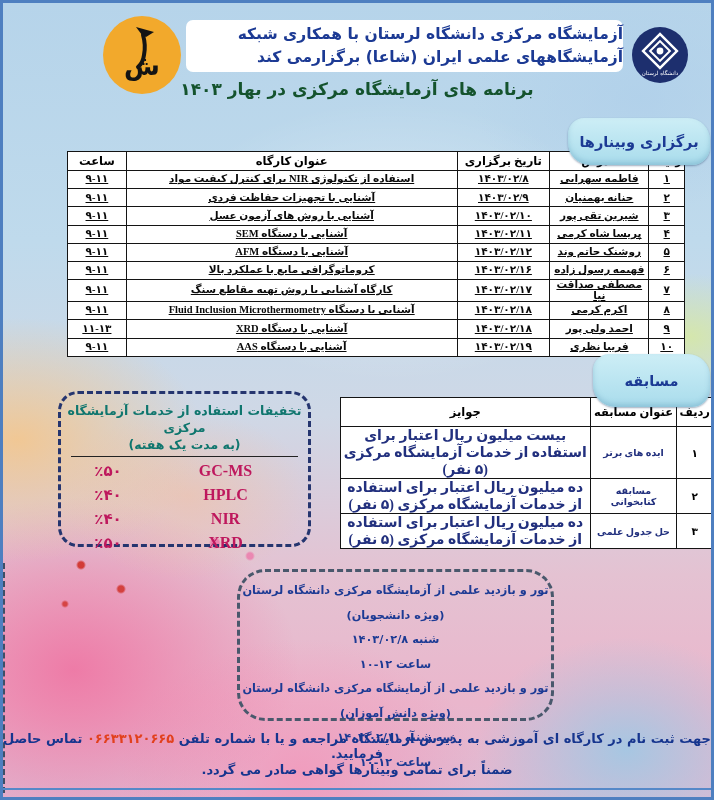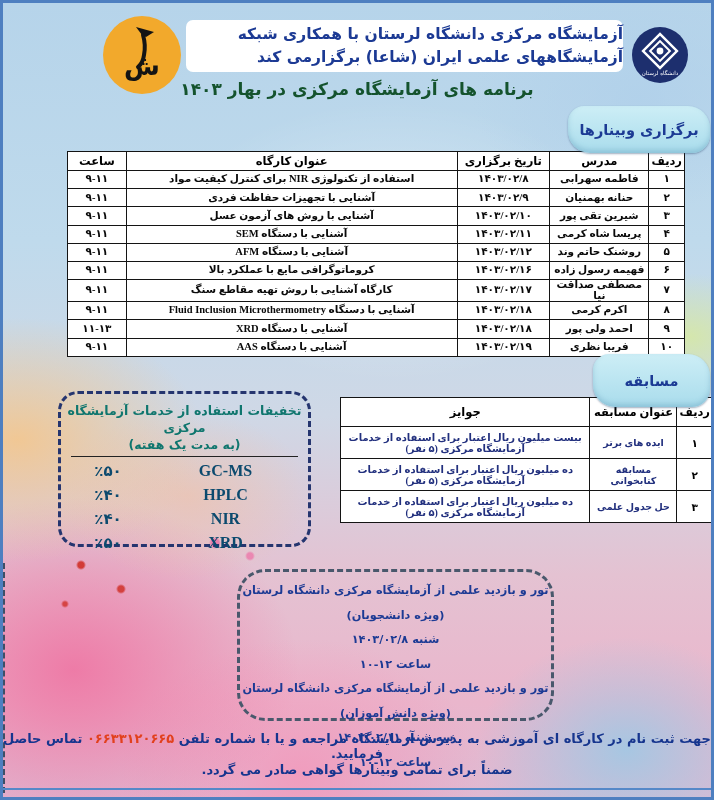--- a/index.html
+++ b/index.html
@@ -45,50 +45,50 @@
     position:absolute;left:0;top:76px;width:100%;text-align:center;z-index:1;
     font-size:17px;font-weight:bold;color:#14532d;
   }
   
   .badge{
     position:absolute;z-index:2;background:linear-gradient(180deg,#cdeef6,#a9dcec);
     border-radius:16px 22px 18px 22px;box-shadow:0 1px 2px rgba(40,70,110,.45), inset 0 -3px 5px rgba(90,150,180,.35);
     display:flex;align-items:center;justify-content:center;
     font-weight:bold;color:#1c3a94;
   }
-  .badge.webinars{left:565px;top:103px;width:142px;height:47px;font-size:14.5px;}
+  .badge.webinars{left:565px;top:115px;width:142px;height:47px;font-size:14.5px;}
   .badge.contest{left:590px;top:351px;width:117px;height:53px;font-size:14.5px;}
   
   table{border-collapse:collapse;background:#ffffff;z-index:1;}
   th,td{border:1px solid #141414;padding:0 2px;text-align:center;vertical-align:middle;}
   .webinar-table{
     position:absolute;left:64px;top:148px;width:618px;
     font-family:"Liberation Serif","DejaVu Sans",serif;
   }
   .webinar-table th{font-size:11.5px;font-weight:bold;color:#000;height:18px;}
-  .webinar-table td{font-size:10.5px;font-weight:bold;color:#0a0a0a;height:17.2px;line-height:1;}
+  .webinar-table td{font-size:10.5px;font-weight:bold;color:#0a0a0a;height:17.2px;line-height:1;text-decoration:underline;}
   .comp-table{
     position:absolute;left:337px;top:394px;width:373px;
     font-family:"Liberation Serif","DejaVu Sans",serif;
   }
   .comp-table th{font-size:11.5px;font-weight:bold;color:#000;height:28px;}
   .comp-table td{height:31px;font-weight:bold;}
   .comp-table td.comp-rank{font-size:10.5px;color:#000;}
   .comp-table td.comp-title{font-size:9.5px;color:#22307e;}
-  .comp-table td.comp-prize{font-size:10px;color:#22307e;margin-top:18px;}
+  .comp-table td.comp-prize{font-size:14px;color:#22307e;margin-top:18px;}
   
   .discount-box{
     position:absolute;left:55px;top:388px;width:253px;height:156px;z-index:1;
     border:3px dashed #25356f;border-radius:20px;box-sizing:border-box;
     padding:8px 6px 4px 6px;text-align:center;
   }
   .discount-title{font-size:12.5px;font-weight:bold;color:#0f766e;line-height:17px;}
   .disc-rule{height:0;border-bottom:1.5px solid #222;margin:3px 4px 2px 4px;}
   .discount-table{width:100%;border:none;background:transparent;}
-  .discount-table td{border:none;font-family:"Liberation Serif","DejaVu Sans",serif;font-weight:bold;color:#0c4a6e;height:24px;padding:0;}
+  .discount-table td{border:none;font-family:"Liberation Serif","DejaVu Sans",serif;font-weight:bold;color:#be185d;height:24px;padding:0;}
   .discount-table td.disc-name{font-size:16px;}
   .discount-table td.disc-pct{font-size:15px;width:82px;}
   
   .tour-box{
     position:absolute;left:202px;top:566px;width:317px;height:152px;z-index:1;
     border:3px dashed #49586c;border-radius:28px;box-sizing:border-box;
     padding-top:7px;text-align:center;margin-left:32px;
   }
   .tour-box div{font-size:11.3px;font-weight:bold;color:#1c3a94;line-height:24.5px;}
   .edge-dashes{position:absolute;left:-1px;top:560px;height:230px;width:3px;border-left:3px dashed #3f4f66;z-index:1;}

